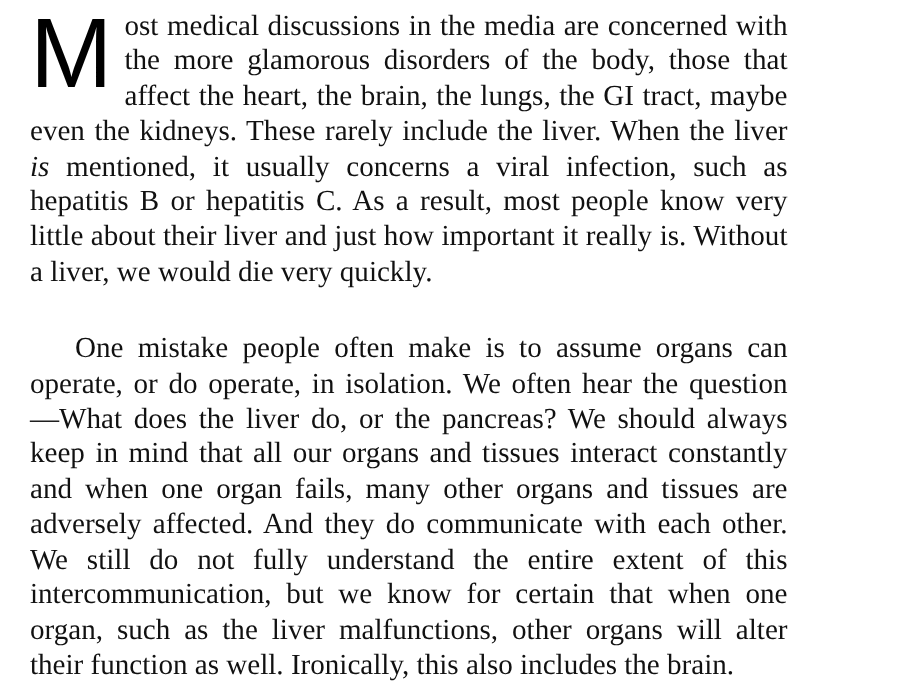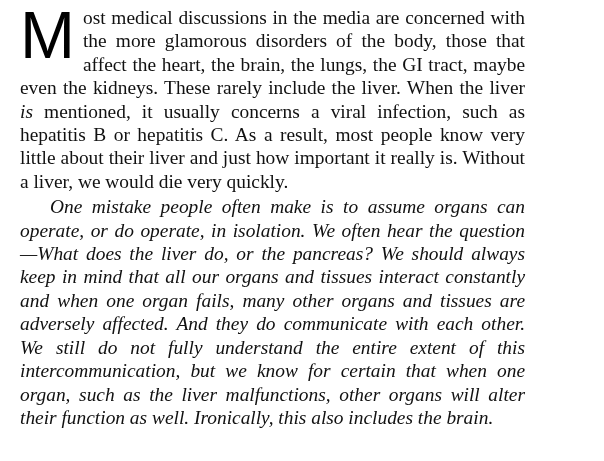--- a/index.html
+++ b/index.html
@@ -3,21 +3,21 @@
 <meta charset="utf-8">
 <style>
   html, body { margin:0; padding:0; background:#ffffff; }
   body { width:604px; height:461px; overflow:hidden; position:relative; }
   .page {
     position:absolute; left:20px; top:6px; width:505px;
     font-family: "Liberation Serif", "DejaVu Serif", serif;
     font-size:19.4px; line-height:23.4px; color:#111111;
   }
   .para { margin:0; text-align:justify; text-align-last:left; }
-  .para + .para { margin-top:2px; text-indent:30px;font-style:italic; }
+  .para + .para { margin-top:28px; text-indent:30px; }
   .dropcap {
     float:left;
     font-family: "Liberation Sans", "DejaVu Sans", sans-serif;
     font-size:66px; line-height:48px; height:48px;
     margin:2px 8px 0 0; padding-top:3px; color:#000000;
   }
   em { }
 </style>
 </head>
 <body>

